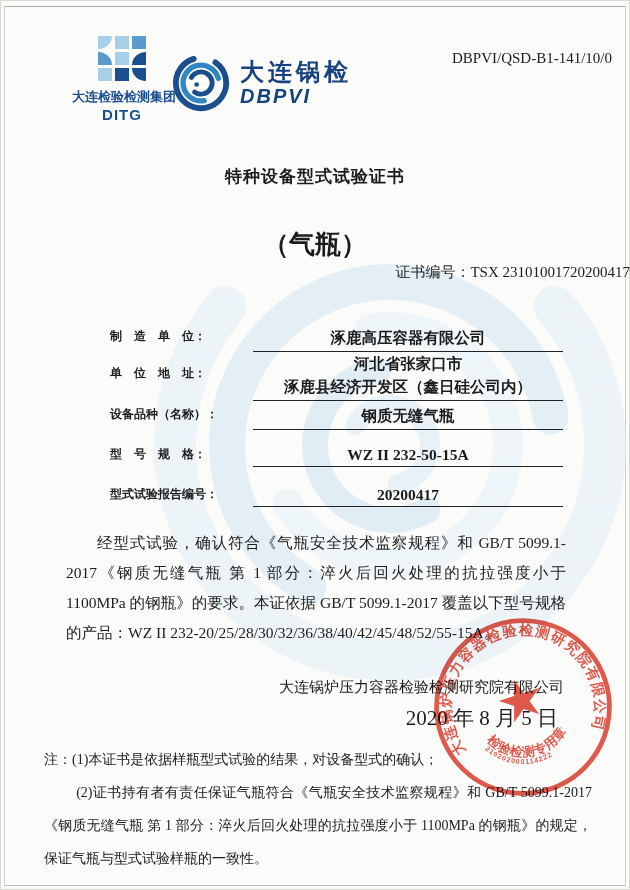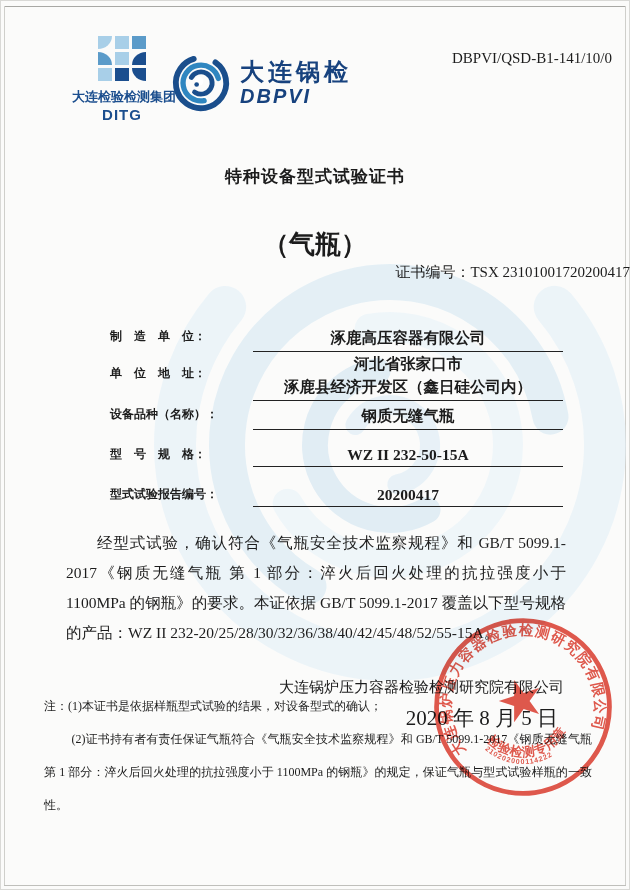--- a/index.html
+++ b/index.html
@@ -60,21 +60,21 @@
 
   
   .body-par{position:absolute;left:66px;top:528px;width:500px;z-index:2;
     font-size:15.5px;line-height:30px;text-align:justify;text-indent:2em;margin:0;}
 
   
   .sig-company{position:absolute;top:678px;right:66px;font-size:15px;z-index:2;white-space:nowrap;}
   .sig-date{position:absolute;top:704px;right:72px;font-size:21px;z-index:2;white-space:nowrap;}
 
   
-  .notes{position:absolute;left:44px;top:690px;width:548px;z-index:2;font-size:12px;line-height:33px;}
+  .notes{position:absolute;left:44px;top:743px;width:548px;z-index:2;font-size:14px;line-height:33px;}
   .notes p{margin:0;text-align:justify;}
   .note2{text-indent:2.3em;}
 
   
   .stamp{position:absolute;left:428px;top:612px;width:190px;height:190px;z-index:5;
     transform:rotate(-8deg);opacity:.82;mix-blend-mode:multiply;pointer-events:none;}
 </style>
 </head>
 <body>
 

